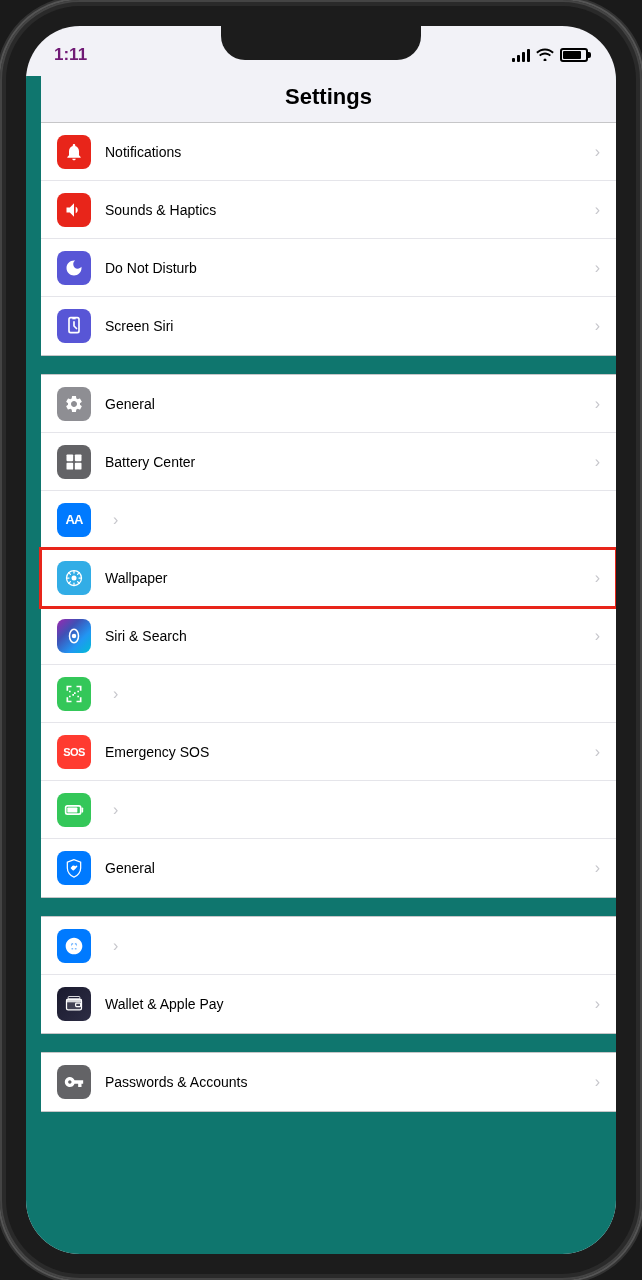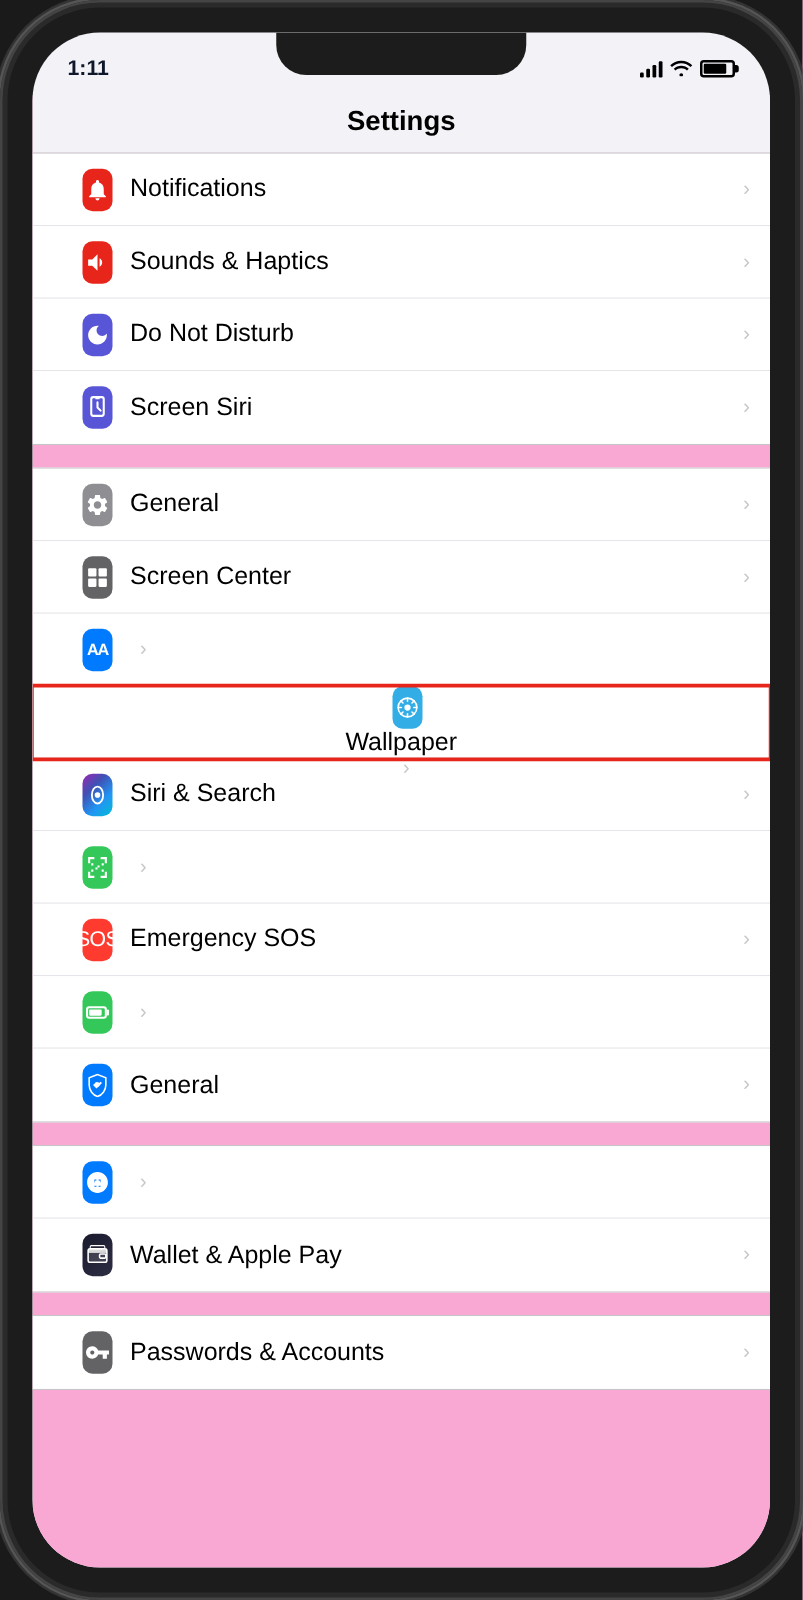--- a/index.html
+++ b/index.html
@@ -58,21 +58,21 @@
       align-items: center;
       padding: 12px 28px 4px;
       height: 50px;
       position: relative;
       z-index: 5;
     }
 
     .status-time {
       font-size: 17px;
       font-weight: 600;
-      color: #0f172a;
+      color: #701a75;
     }
 
     .status-icons {
       display: flex;
       align-items: center;
       gap: 6px;
     }
 
     .signal-bars {
       display: flex;
@@ -117,23 +117,24 @@
 
     .battery-fill {
       background: #000;
       height: 100%;
       width: 80%;
       border-radius: 1px;
     }
 
     
     .settings-content {
-      background: #f9a8d4;
+      background: #0f766e;
       height: calc(100% - 50px);
       overflow: hidden;
+      padding-left: 15px;
     }
 
     .settings-title {
       font-size: 22px;
       font-weight: 700;
       text-align: center;
       padding: 8px 0 12px;
       color: #000;
       background: #f2f2f7;
     }
@@ -154,36 +155,35 @@
       border-bottom: 0.5px solid #e5e5ea;
       position: relative;
       cursor: pointer;
     }
 
     .settings-row:last-child {
       border-bottom: none;
     }
 
     .row-icon {
-      width: 24px;
+      width: 34px;
       height: 34px;
       border-radius: 8px;
       display: flex;
       align-items: center;
       justify-content: center;
       margin-right: 14px;
       flex-shrink: 0;
       font-size: 18px;
       color: #fff;
-      margin-left: 24px;
     }
 
     .row-label {
       flex: 1;
-      font-size: 20px;
+      font-size: 14px;
       color: #000;
       font-weight: 400;
     }
 
     .row-chevron {
       color: #c7c7cc;
       font-size: 16px;
       margin-left: 8px;
     }
 
@@ -198,21 +198,20 @@
     .icon-cyan { background: #32ade6; }
     .icon-green { background: #34c759; }
     .icon-green2 { background: #34c759; }
     .icon-blue2 { background: #007aff; }
     .icon-red2 { background: #ff3b30; }
     .icon-appstore { background: #007aff; }
     .icon-key { background: #636366; }
 
     .wallpaper-row {
       position: relative;
-      flex-direction: column;
     }
   </style>
 </head>
 <body>
 
 <div class="phone-frame">
   <div class="phone-inner">
     <div class="screen">
       <div class="notch"></div>
 
@@ -294,21 +293,21 @@
           </div>
           <div class="settings-row">
             <div class="row-icon icon-gray2">
               <svg width="20" height="20" viewBox="0 0 24 24" fill="white">
                 <rect x="3" y="3" width="8" height="8" rx="1" fill="white"></rect>
                 <rect x="13" y="3" width="8" height="8" rx="1" fill="white"></rect>
                 <rect x="3" y="13" width="8" height="8" rx="1" fill="white"></rect>
                 <rect x="13" y="13" width="8" height="8" rx="1" fill="white"></rect>
               </svg>
             </div>
-            <span class="row-label">Screen Center</span>
+            <span class="row-label">Battery Center</span>
             <span class="row-chevron">›</span>
           </div>
           <div class="settings-row">
             <div class="row-icon icon-blue">
               <span style="font-size:13px;font-weight:bold;color:white;letter-spacing:-1px;">AA</span>
             </div>
             <span class="row-chevron">›</span>
           </div>
           <div class="settings-row wallpaper-row" style="outline: 3.5px solid #e8251a; outline-offset: -1px; border-radius: 0; z-index:2;">
             <div class="row-icon icon-cyan">
@@ -334,21 +333,21 @@
           <div class="settings-row">
             <div class="row-icon icon-green">
               <svg width="20" height="20" viewBox="0 0 24 24" fill="white">
                 <path d="M9 4H5v4H3V2h6v2zm10 0h-4V2h6v6h-2V4zM9 20H5v-4H3v6h6v-2zm10-4v4h-4v2h6v-6h-2zM8 8v2H6V8h2zm10 0v2h-2V8h2zM8 16v-2H6v2h2zm10-2v2h-2v-2h2zm-4-2v-2h-2v2h2zM12 12v2h-2v-2h2z" fill="white"></path>
               </svg>
             </div>
             <span class="row-chevron">›</span>
           </div>
           <div class="settings-row">
             <div class="row-icon icon-red2">
-              <span style="font-size:17px;font-weight:normal;color:white;letter-spacing:-0.5px;">SOS</span>
+              <span style="font-size:11px;font-weight:bold;color:white;letter-spacing:-0.5px;">SOS</span>
             </div>
             <span class="row-label">Emergency SOS</span>
             <span class="row-chevron">›</span>
           </div>
           <div class="settings-row">
             <div class="row-icon icon-green2">
               <svg width="20" height="20" viewBox="0 0 24 24" fill="white">
                 <rect x="2" y="7" width="18" height="10" rx="2" stroke="white" stroke-width="2" fill="none"></rect>
                 <rect x="4" y="9" width="12" height="6" rx="1" fill="white"></rect>
                 <path d="M22 10v4" stroke="white" stroke-width="2" stroke-linecap="round"></path>

